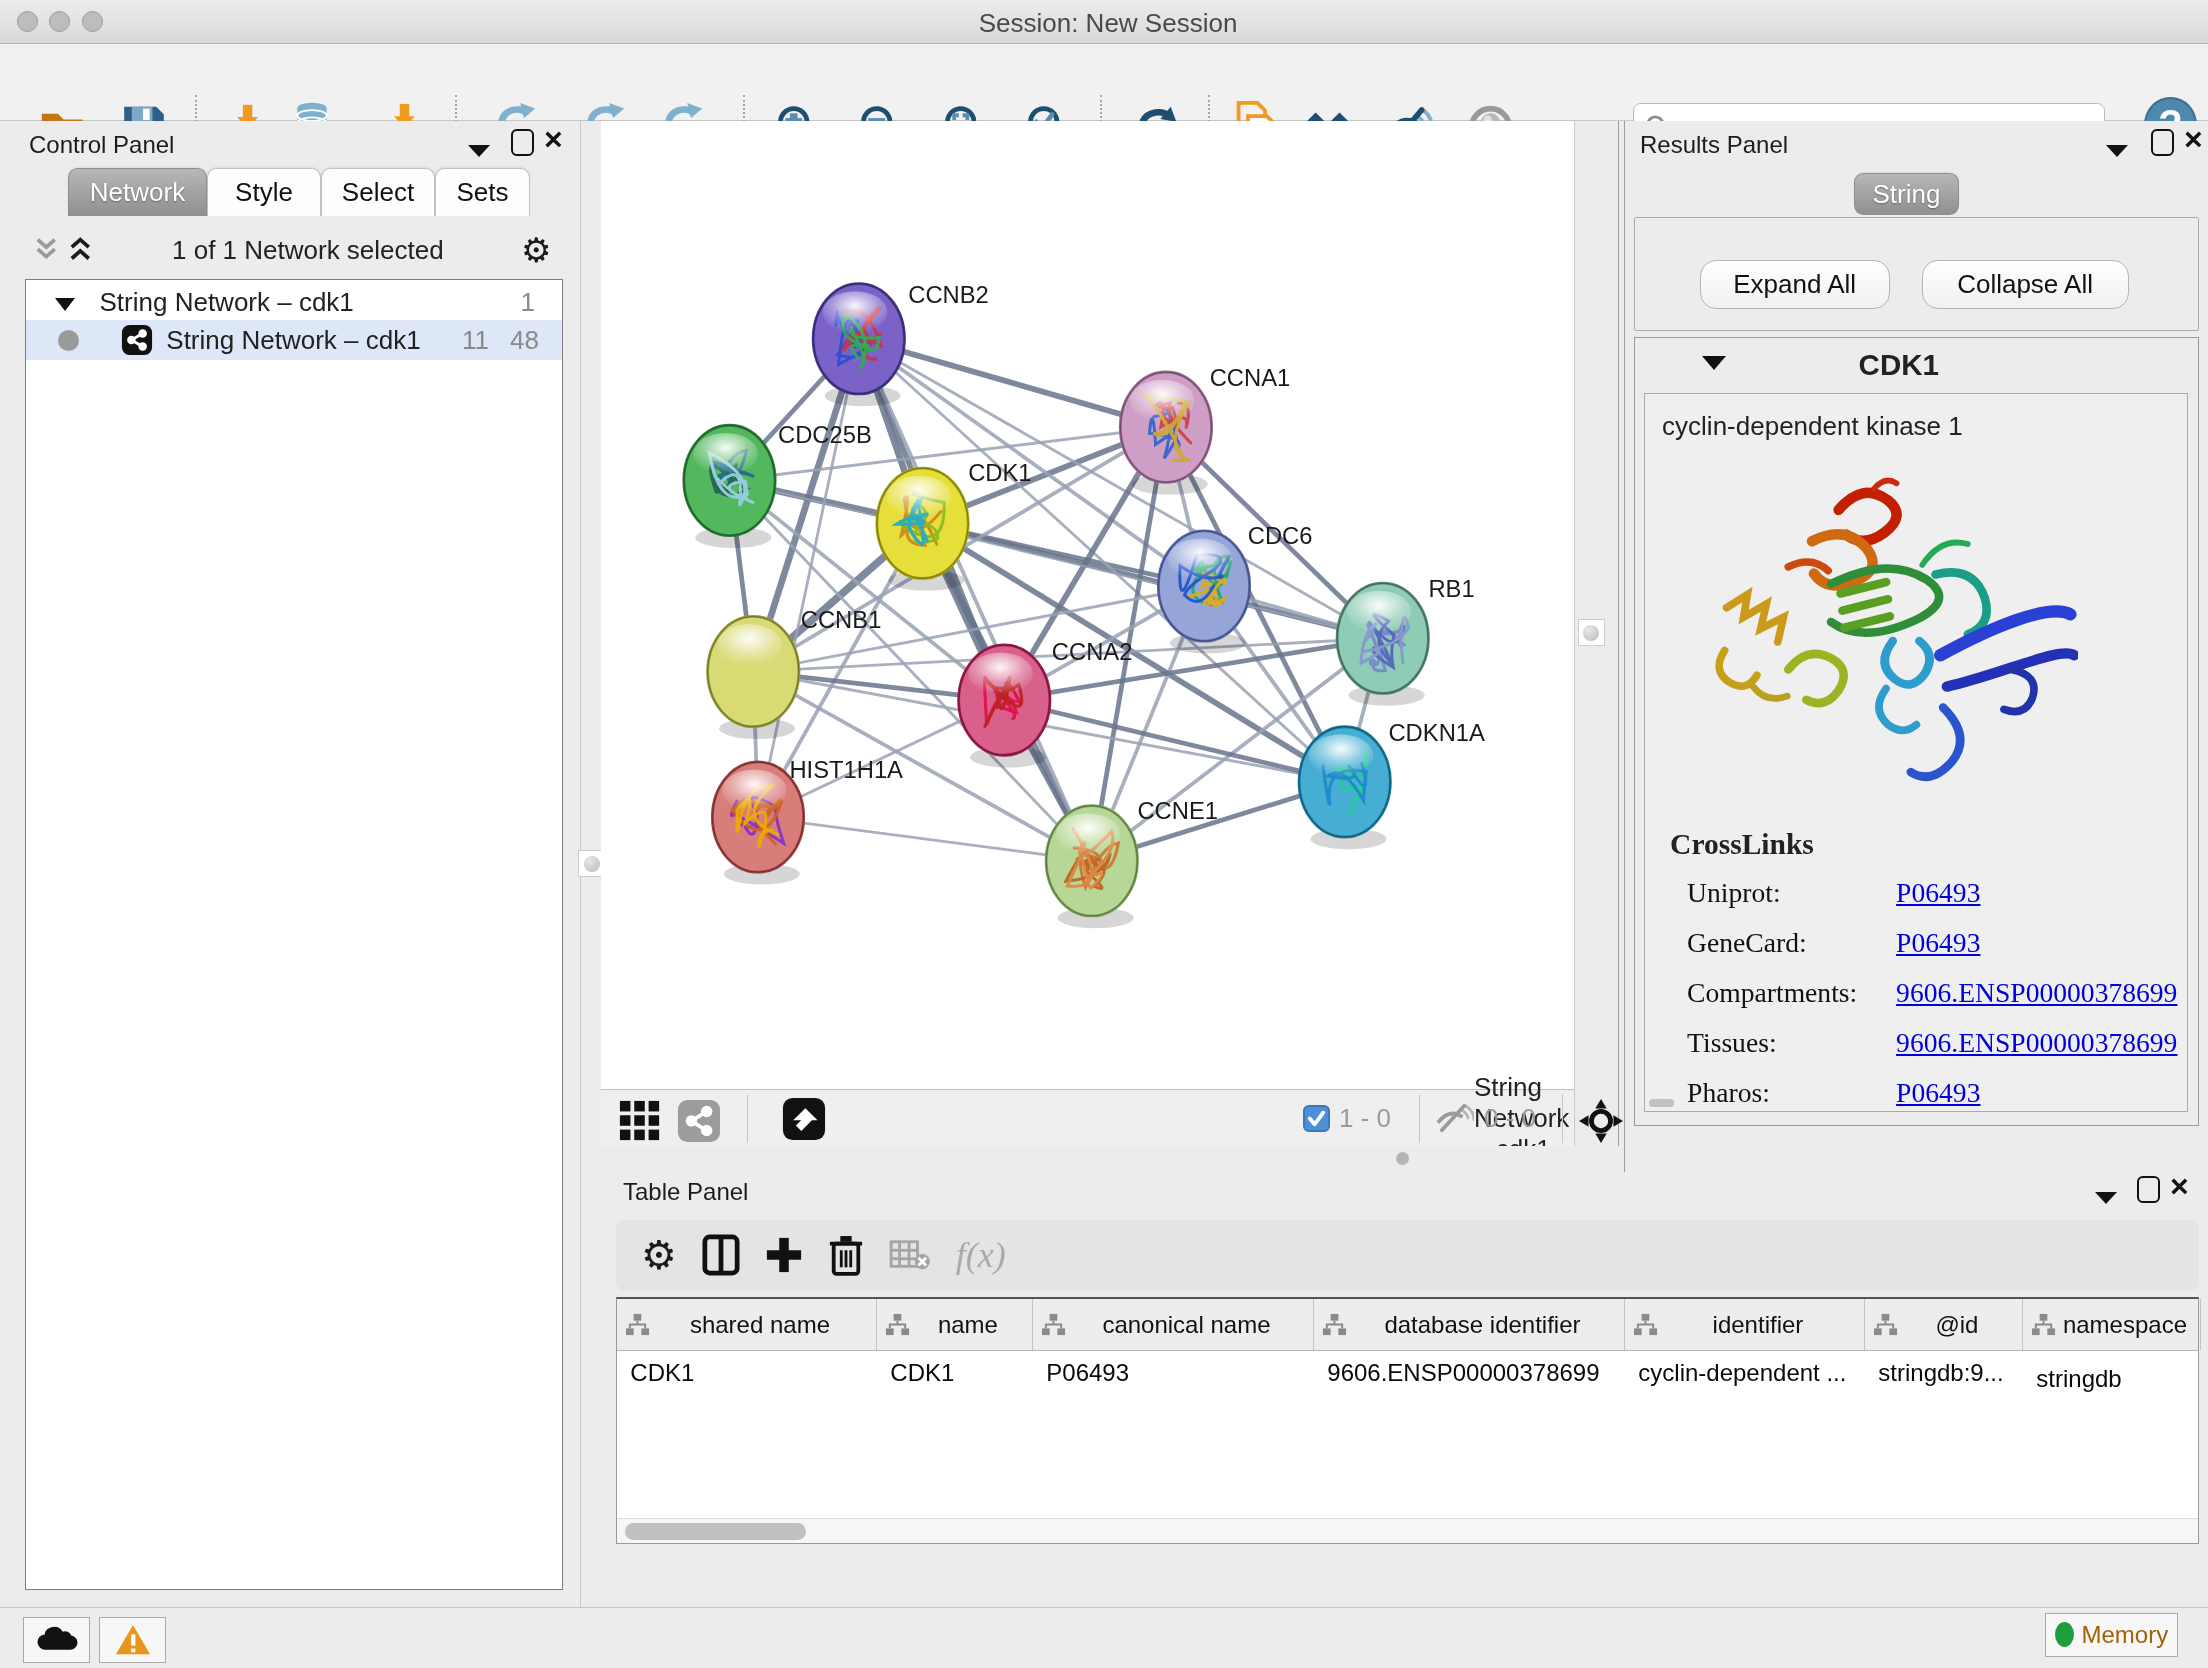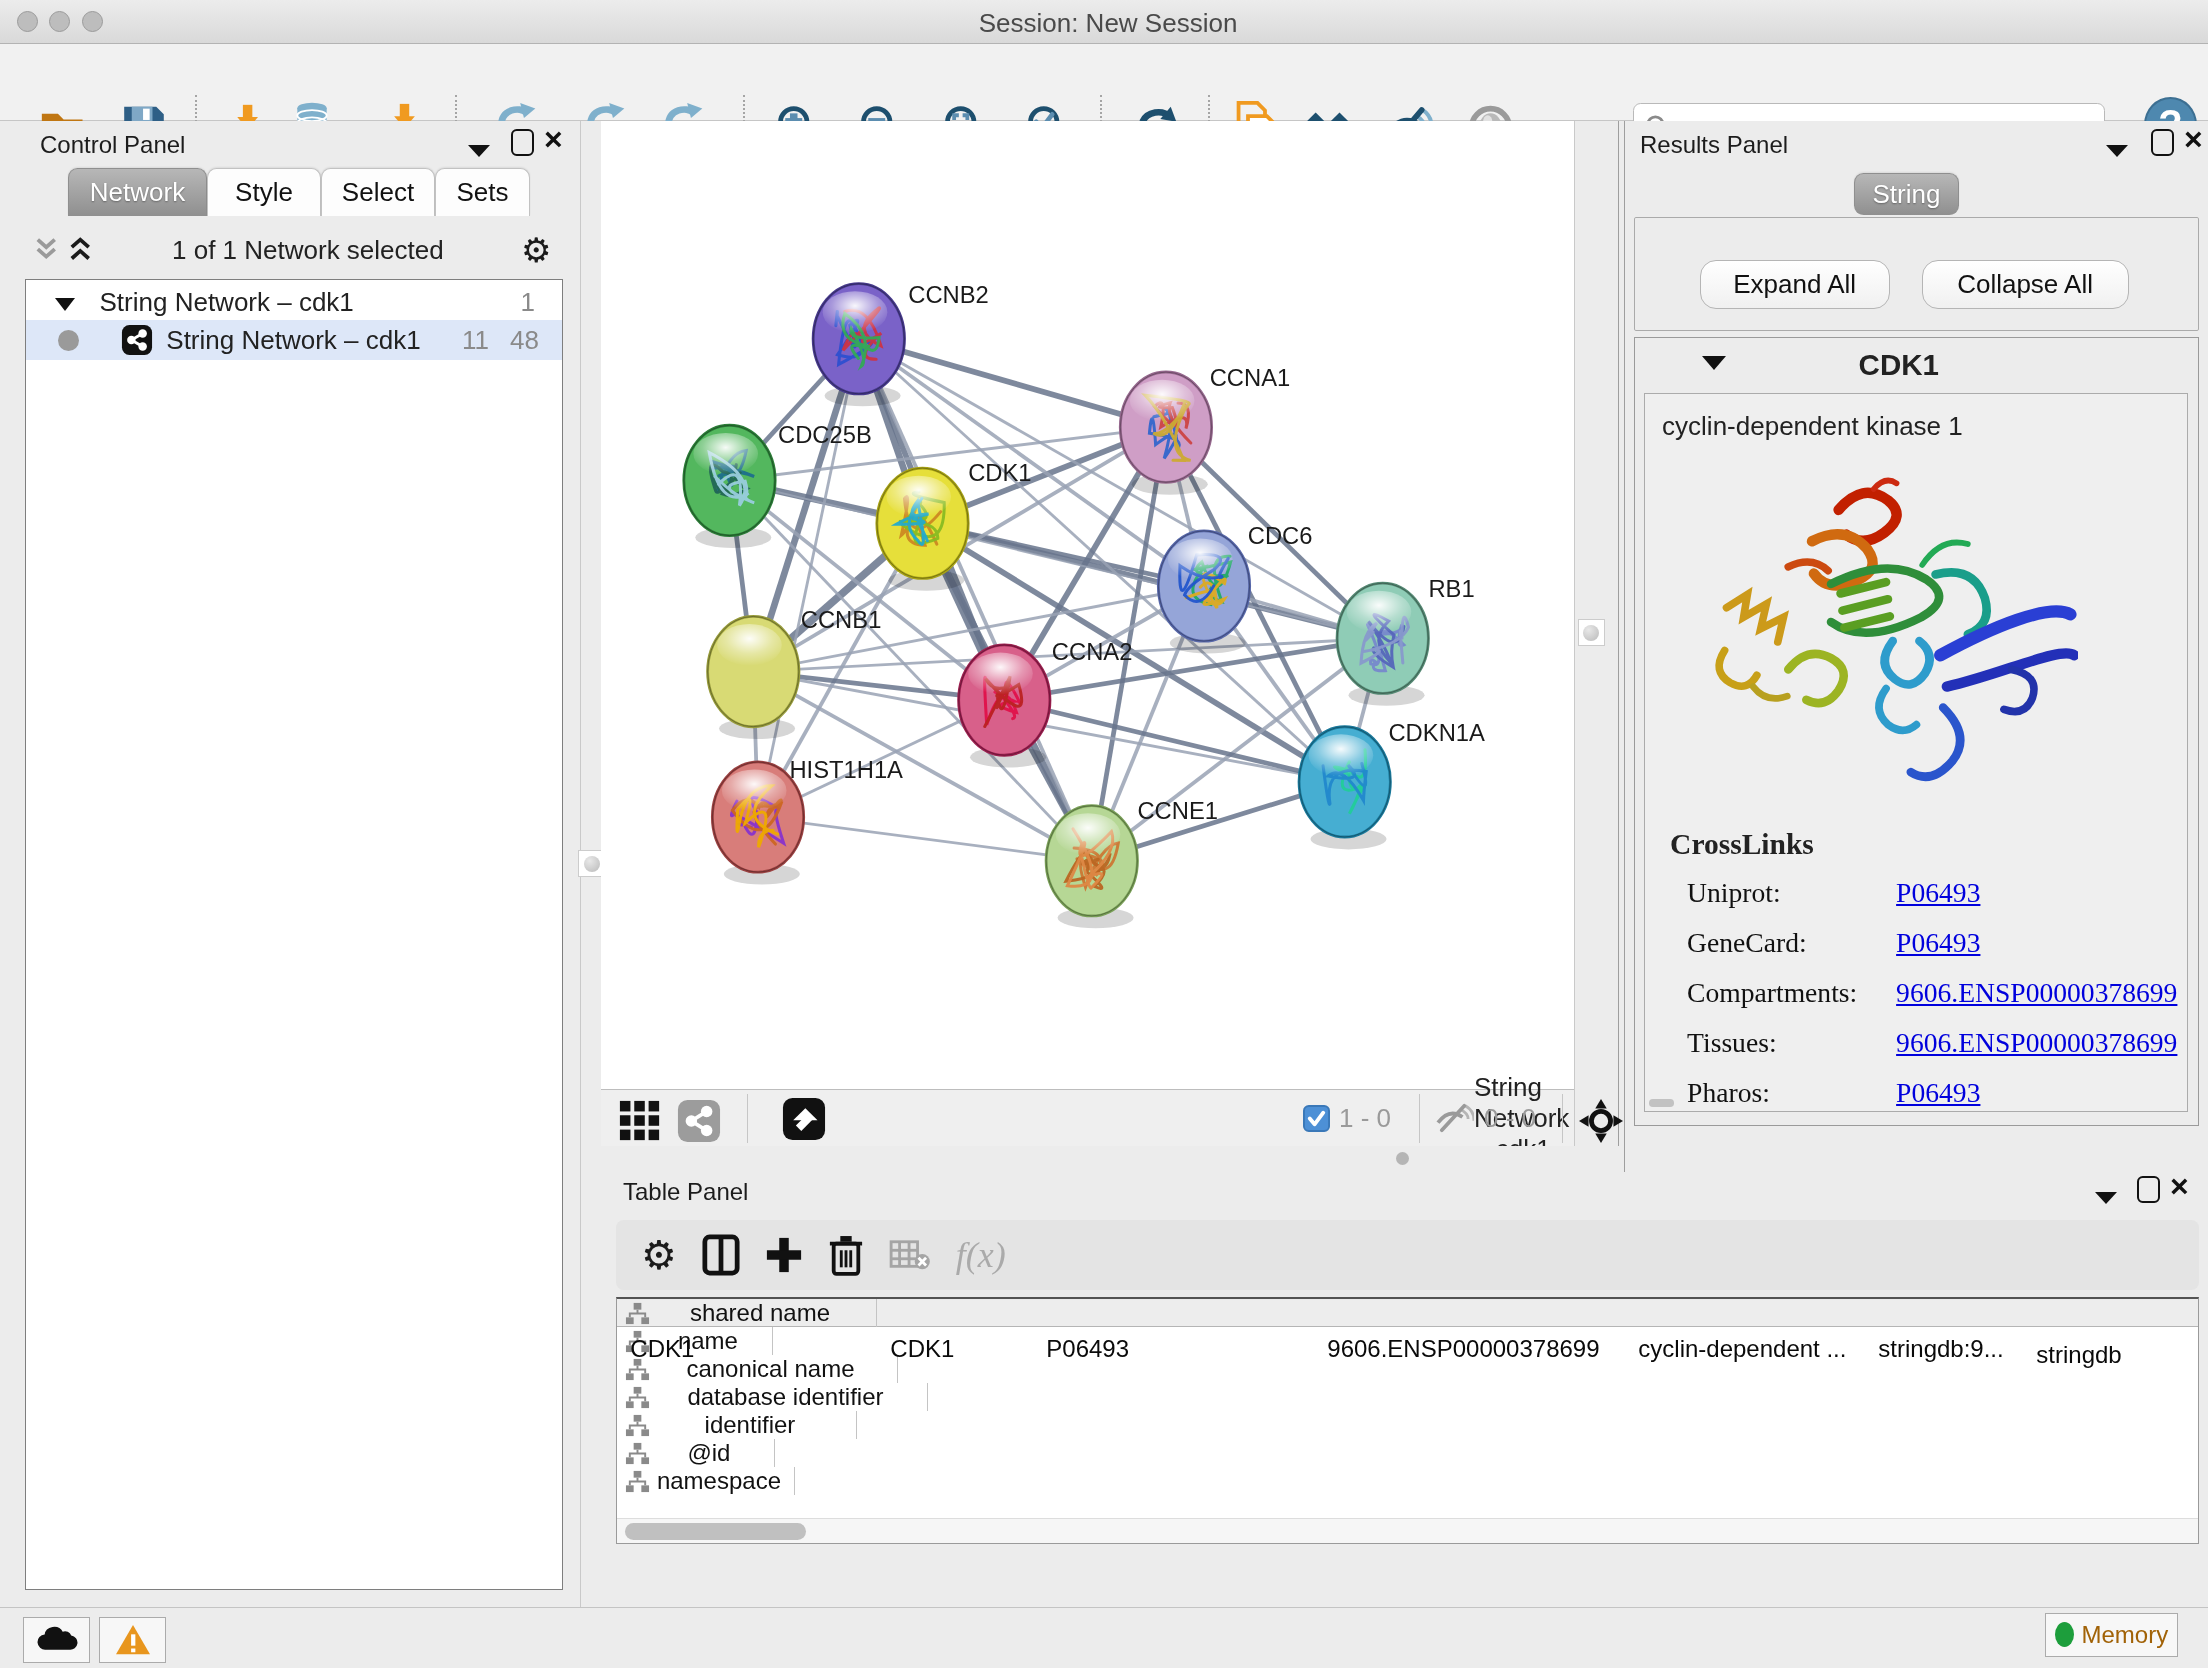--- a/index.html
+++ b/index.html
@@ -92,21 +92,21 @@
   .xl-label { width:209px; color:#111; }
   .xl-value a, .xl-value { color:#0000dd; text-decoration:underline; cursor:pointer; }
 
   
   .table-panel { position:absolute; left:601px; top:1172px; width:1607px; height:436px; background:#ececec; }
   .tp-toolbar { position:absolute; left:15px; top:48px; width:1583px; height:70px; background:#e4e4e4;
     border-radius:7.6px; display:flex; align-items:center; }
   .tp-ico { margin-left:25px; cursor:pointer; display:flex; align-items:center; }
   .tbl { position:absolute; left:15px; top:125px; width:1583px; height:247px; background:#fff;
     border:1px solid #9a9a9a; border-top:2.9px solid #555; }
-  .tbl-hd { display:flex; height:28px; background:#ededed; border-bottom:1px solid #b5b5b5;flex-direction:column; }
+  .tbl-hd { display:flex; height:52px; background:#ededed; border-bottom:1px solid #b5b5b5; }
   .tbl-hc { display:flex; align-items:center; border-right:1px solid #c4c4c4; font-size:24px; color:#111;
     overflow:hidden; white-space:nowrap; flex:none; padding-left:7.6px; }
   .tbl-hc .lab { flex:1; text-align:center; padding-right:5.7px; overflow:hidden; }
   .tbl-row { display:flex; height:44px; font-size:24px; }
   .tbl-cell { flex:none; padding-left:13.3px; display:flex; align-items:center; overflow:hidden;
     white-space:nowrap; color:#0a0a0a; }
   .tbl-scroll { position:absolute; left:0; bottom:0; width:100%; height:25px; background:#f6f6f6;
     border-top:1px solid #ddd; }
   .tbl-thumb { position:absolute; left:7.6px; top:3.8px; width:181px; height:17px; border-radius:8.6px; background:#c0c0c0; }
   .tp-tabs { position:absolute; left:523px; top:379px; display:flex; }
@@ -332,21 +332,21 @@
     <div class="tb-item" style="left: 1463px;">
       <svg width="49" height="49" viewBox="0 0 52 52">
         <circle cx="26" cy="26" r="20" fill="none" stroke="#9a9a9a" stroke-width="6"></circle>
         <ellipse cx="26" cy="26" rx="12" ry="15" fill="#b9b9b9"></ellipse>
         <ellipse cx="23" cy="20" rx="5" ry="7" fill="#e2e2e2"></ellipse>
       </svg>
     </div>
   </div>
 
 <div class="control-panel">
-  <div class="abs" style="left:40px; top:9.5px;">
+  <div class="abs" style="left:29px; top:9.5px;">
     <span class="panel-title">Control Panel</span>
   </div>
   <span class="pctrl" style="left:468px; top:15px; position:absolute;"><span class="tri" style="border-top-width:12.4px"></span></span>
   <span class="pctrl sq" style="left:511px; top:7.6px; position:absolute;"></span>
   <span class="pctrl x" style="left:544px; top:1.9px; position:absolute;">×</span>
 
   <div class="cp-tabs" id="cp-tabs">
       <div class="tab sel" style="width: 139px;">Network</div>
       <div class="tab" style="width: 114px;">Style</div>
       <div class="tab" style="width: 114px;">Select</div>

